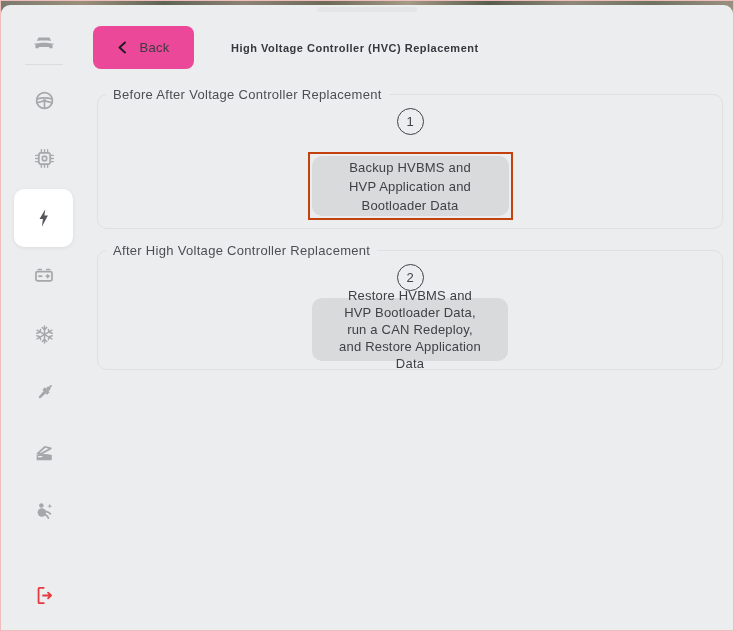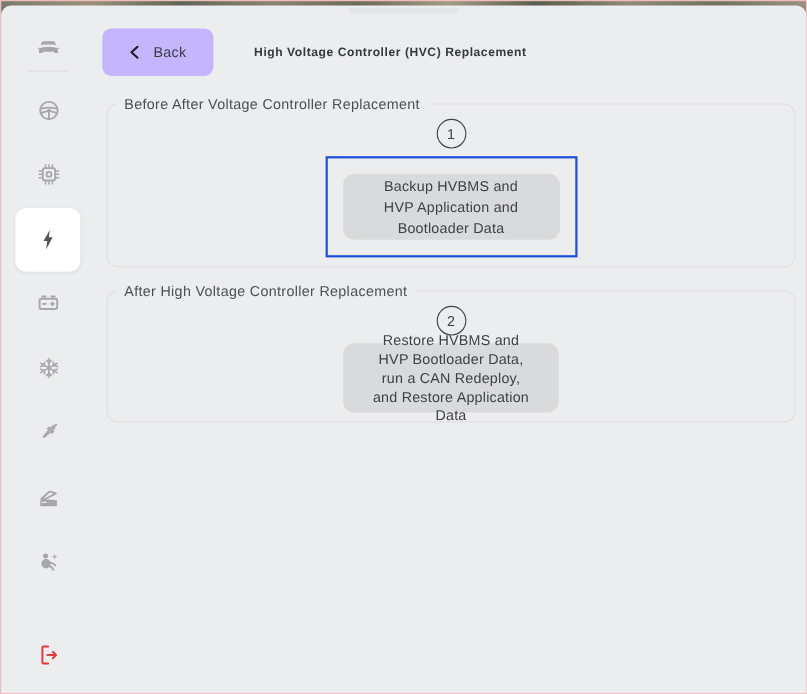--- a/index.html
+++ b/index.html
@@ -33,21 +33,21 @@
     display:flex; align-items:center; justify-content:center; cursor:pointer;
   }
   .icon { display:block; }
   .icon-stroke { fill:none; stroke:#A6A7AA; stroke-width:1.6; stroke-linecap:round; stroke-linejoin:round; }
   .icon-fill { fill:#A6A7AA; }
 
   
   .main { position:absolute; left:86px; top:0; right:0; bottom:0; }
   .header { display:flex; align-items:center; margin:21px 0 0 6px; }
   .back-btn {
-    width:101px; height:43px; border:none; border-radius:8px; background:#c4b5fd;
+    width:101px; height:43px; border:none; border-radius:8px; background:#ec4899;
     display:flex; align-items:center; justify-content:center; gap:11px;
     font-family:"Liberation Sans", sans-serif; font-size:13px; color:#393C41;
     letter-spacing:.3px; cursor:pointer;
   }
   .title { margin-left:37px; font-size:11px; font-weight:600; color:#35383D; letter-spacing:.5px; }
 
   fieldset.section {
     margin:18px 12px 0 10px; width:626px;
     border:1px solid #DFE0E2; border-radius:10px; padding:0 0 8px 0;
   }
@@ -55,21 +55,21 @@
   fieldset.section legend {
     margin-left:8px; padding:0 7px;
     font-size:13px; color:#4B4F54; letter-spacing:.3px;
   }
   .step-wrap { display:flex; flex-direction:column; align-items:center; }
   .step-circle {
     margin-top:6px; width:27px; height:27px; border:1.5px solid #3F4247; border-radius:50%;
     display:flex; align-items:center; justify-content:center;
     font-size:13px; color:#3F4247; background:transparent;
   }
-  .hl-wrap { border:2px solid #1d4ed8; padding:14px; margin-top:7px; }
+  .hl-wrap { border:2px solid #c2410c; padding:2px; margin-top:17px; }
   .action-btn {
     background:#D9DADB; border:none; border-radius:10px;
     color:#3E4145; font-family:"Liberation Sans", sans-serif; font-size:13px; letter-spacing:.2px;
     white-space:pre-line; text-align:center;
     display:flex; align-items:center; justify-content:center; cursor:pointer;
   }
   .btn-1 { width:197px; height:60px; line-height:19px; }
   .btn-2 { width:196px; height:63px; line-height:17px; margin-top:7px; }
 </style>
 </head>

